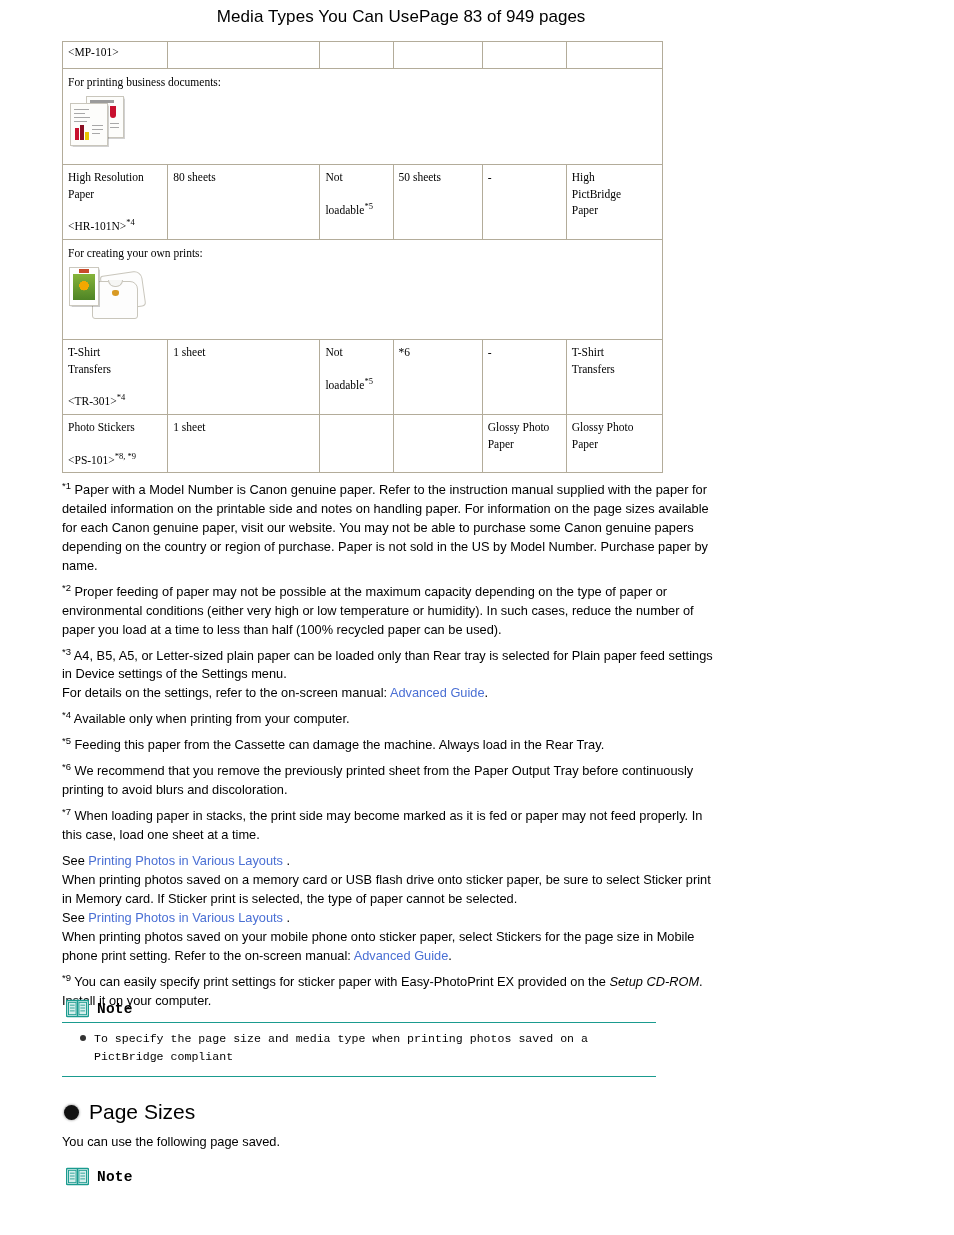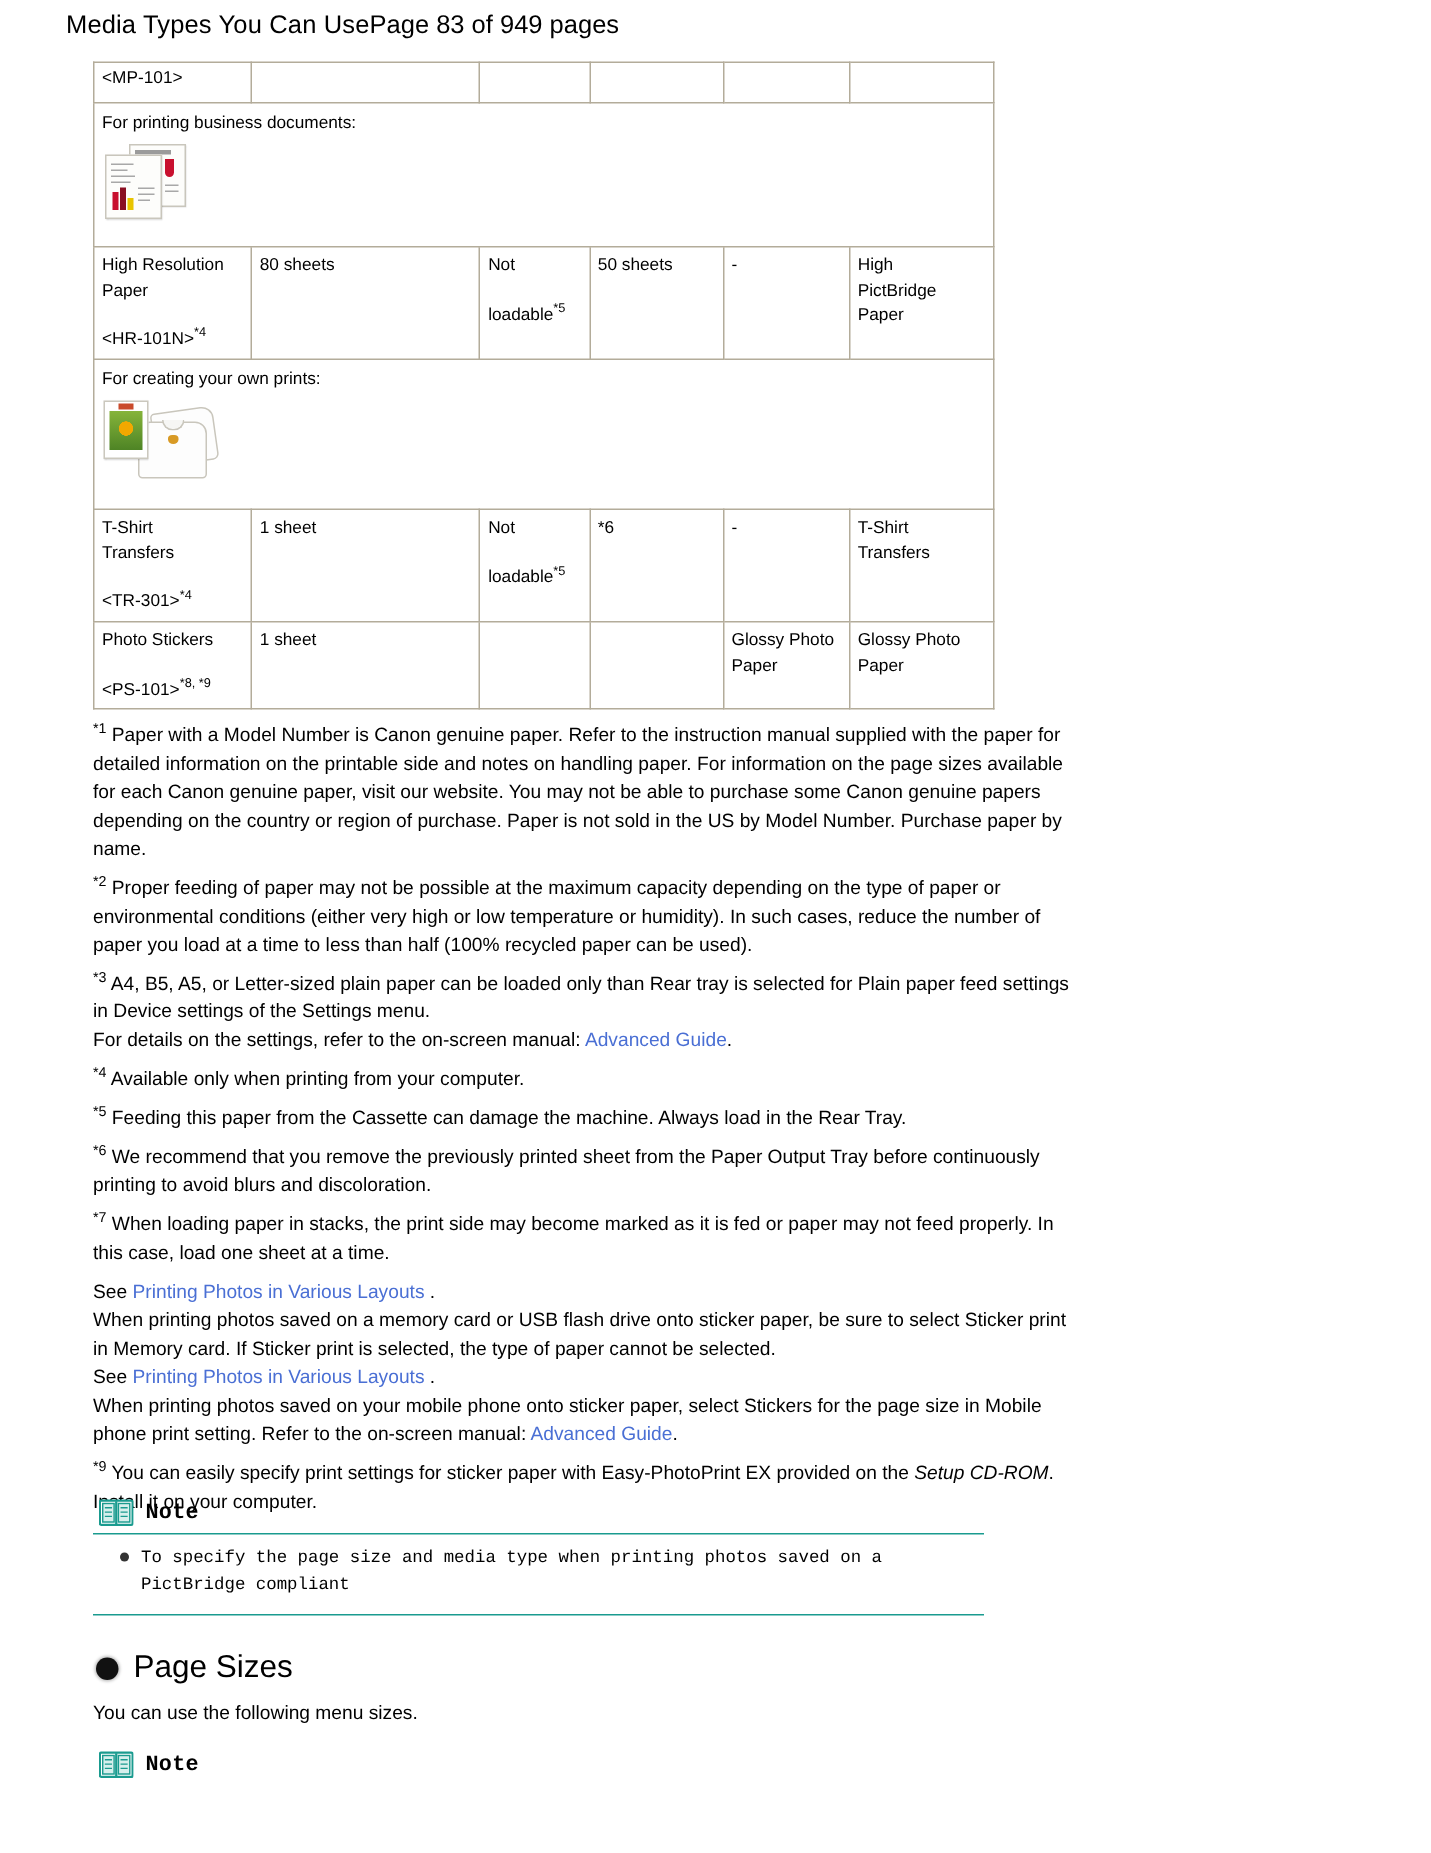--- a/index.html
+++ b/index.html
@@ -23,21 +23,21 @@
 
   
   .page-header {
     position: absolute;
     top: 0;
     left: 0;
     width: 802px;
     height: 34px;
     display: flex;
     align-items: center;
-    justify-content: flex-start;
+    justify-content: center;
     padding: 0 44px;
     box-sizing: border-box;
   }
   .header-title {
     font-size: 17px;
     letter-spacing: 0.1px;
     color: #000;
   }
   .header-pageno {
     font-size: 17px;
@@ -54,20 +54,21 @@
     table-layout: fixed;
     font-size: 11.5px;
     line-height: 1.45;
   }
   .media-table td {
     border: 1px solid #b3ac9a;
     vertical-align: top;
     padding: 4px 5px 4px 5px;
     color: #000;
     background: #ffffff;
+    font-family: Liberation Serif, serif;
   }
   .col-a { width: 105px; }
   .col-b { width: 152px; }
   .col-c { width: 73px; }
   .col-d { width: 89px; }
   .col-e { width: 84px; }
   .col-f { width: 96px; }
 
   .cell-line { display: block; }
   .cell-gap { margin-top: 16px; }
@@ -469,21 +470,21 @@
         <span>To specify the page size and media type when printing photos saved on a PictBridge compliant</span>
       </div>
     </div>
     <div class="note-rule"></div>
   </div>
 
   <div class="section-heading">
     <span class="heading-bullet"></span>
     <span class="heading-text">Page Sizes</span>
   </div>
-  <div class="section-sub">You can use the following menu sizes.</div>
+  <div class="section-sub">You can use the following page saved.</div>
 
   <div class="note-block note-2">
     <div class="note-head">
       <svg class="note-icon" viewBox="0 0 24 20">
         <rect x="0.5" y="1.5" width="23" height="17" rx="1" fill="#ffffff" stroke="#1a9b8f" stroke-width="1.6"></rect>
         <rect x="2.5" y="3.5" width="8" height="13" fill="#d6efec" stroke="#1a9b8f" stroke-width="1"></rect>
         <rect x="13.5" y="3.5" width="8" height="13" fill="#d6efec" stroke="#1a9b8f" stroke-width="1"></rect>
         <line x1="12" y1="2" x2="12" y2="18" stroke="#1a9b8f" stroke-width="1.6"></line>
         <line x1="4" y1="6.5" x2="9" y2="6.5" stroke="#1a9b8f" stroke-width="0.9"></line>
         <line x1="4" y1="9.5" x2="9" y2="9.5" stroke="#1a9b8f" stroke-width="0.9"></line>

